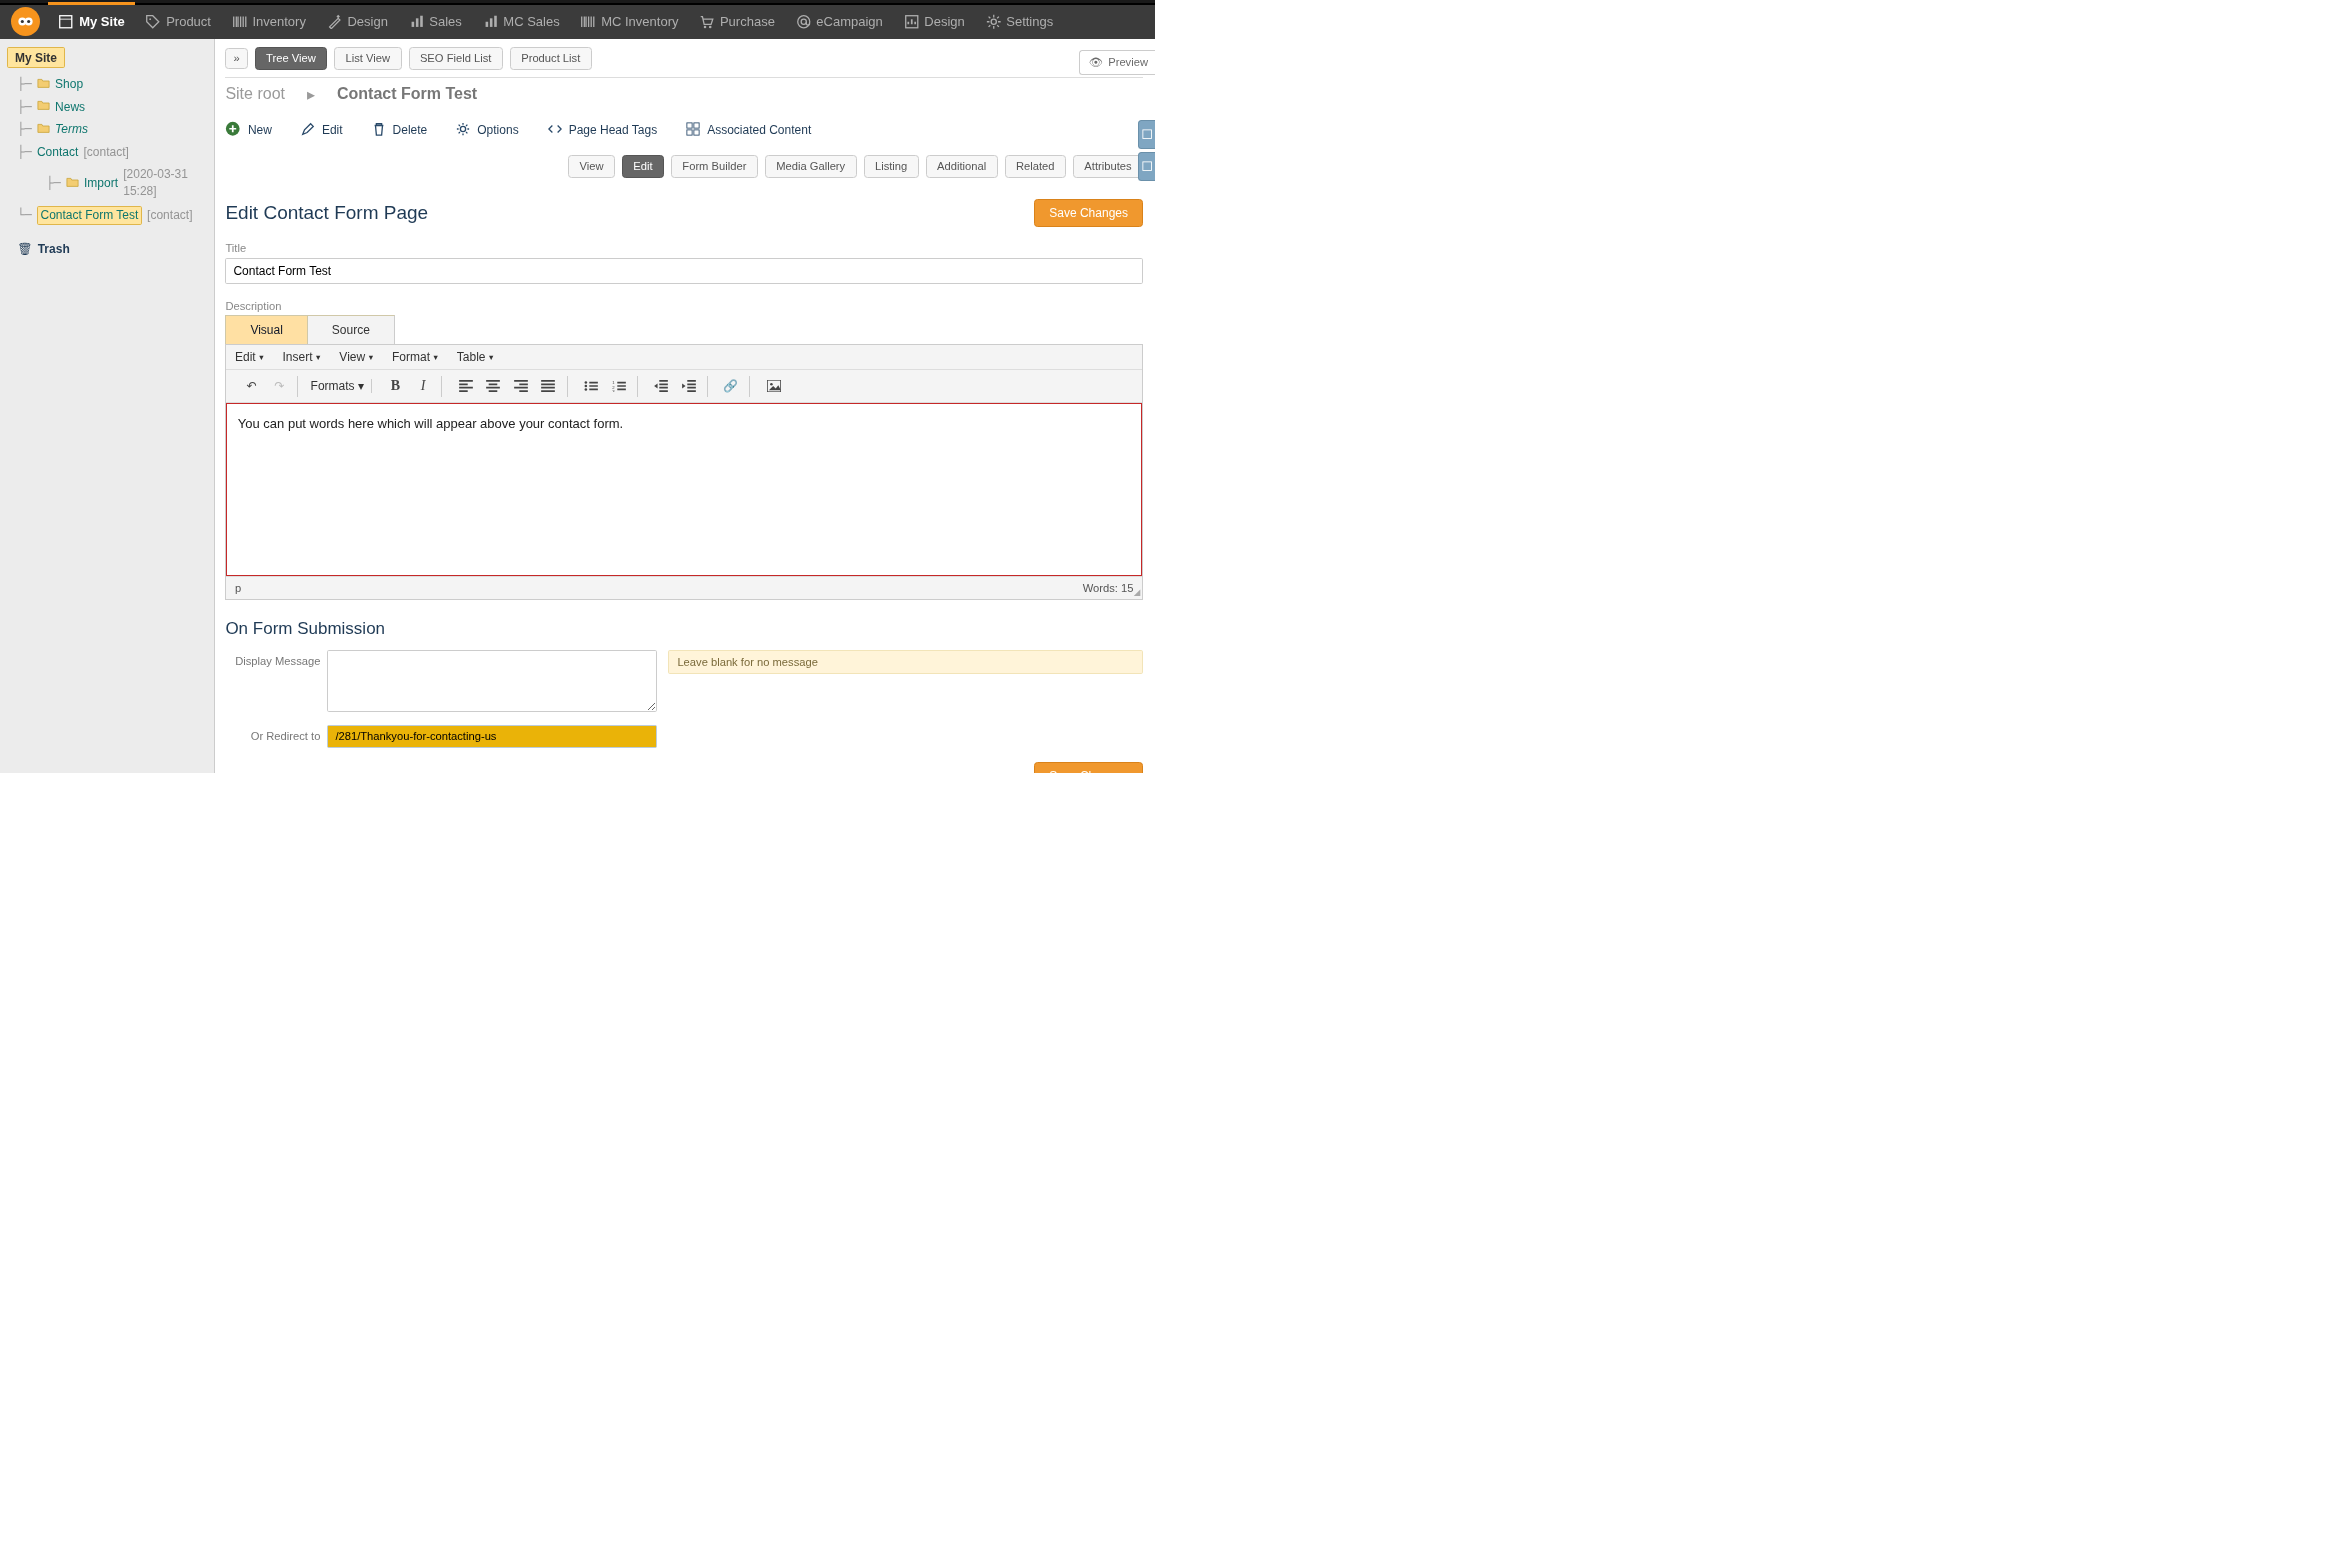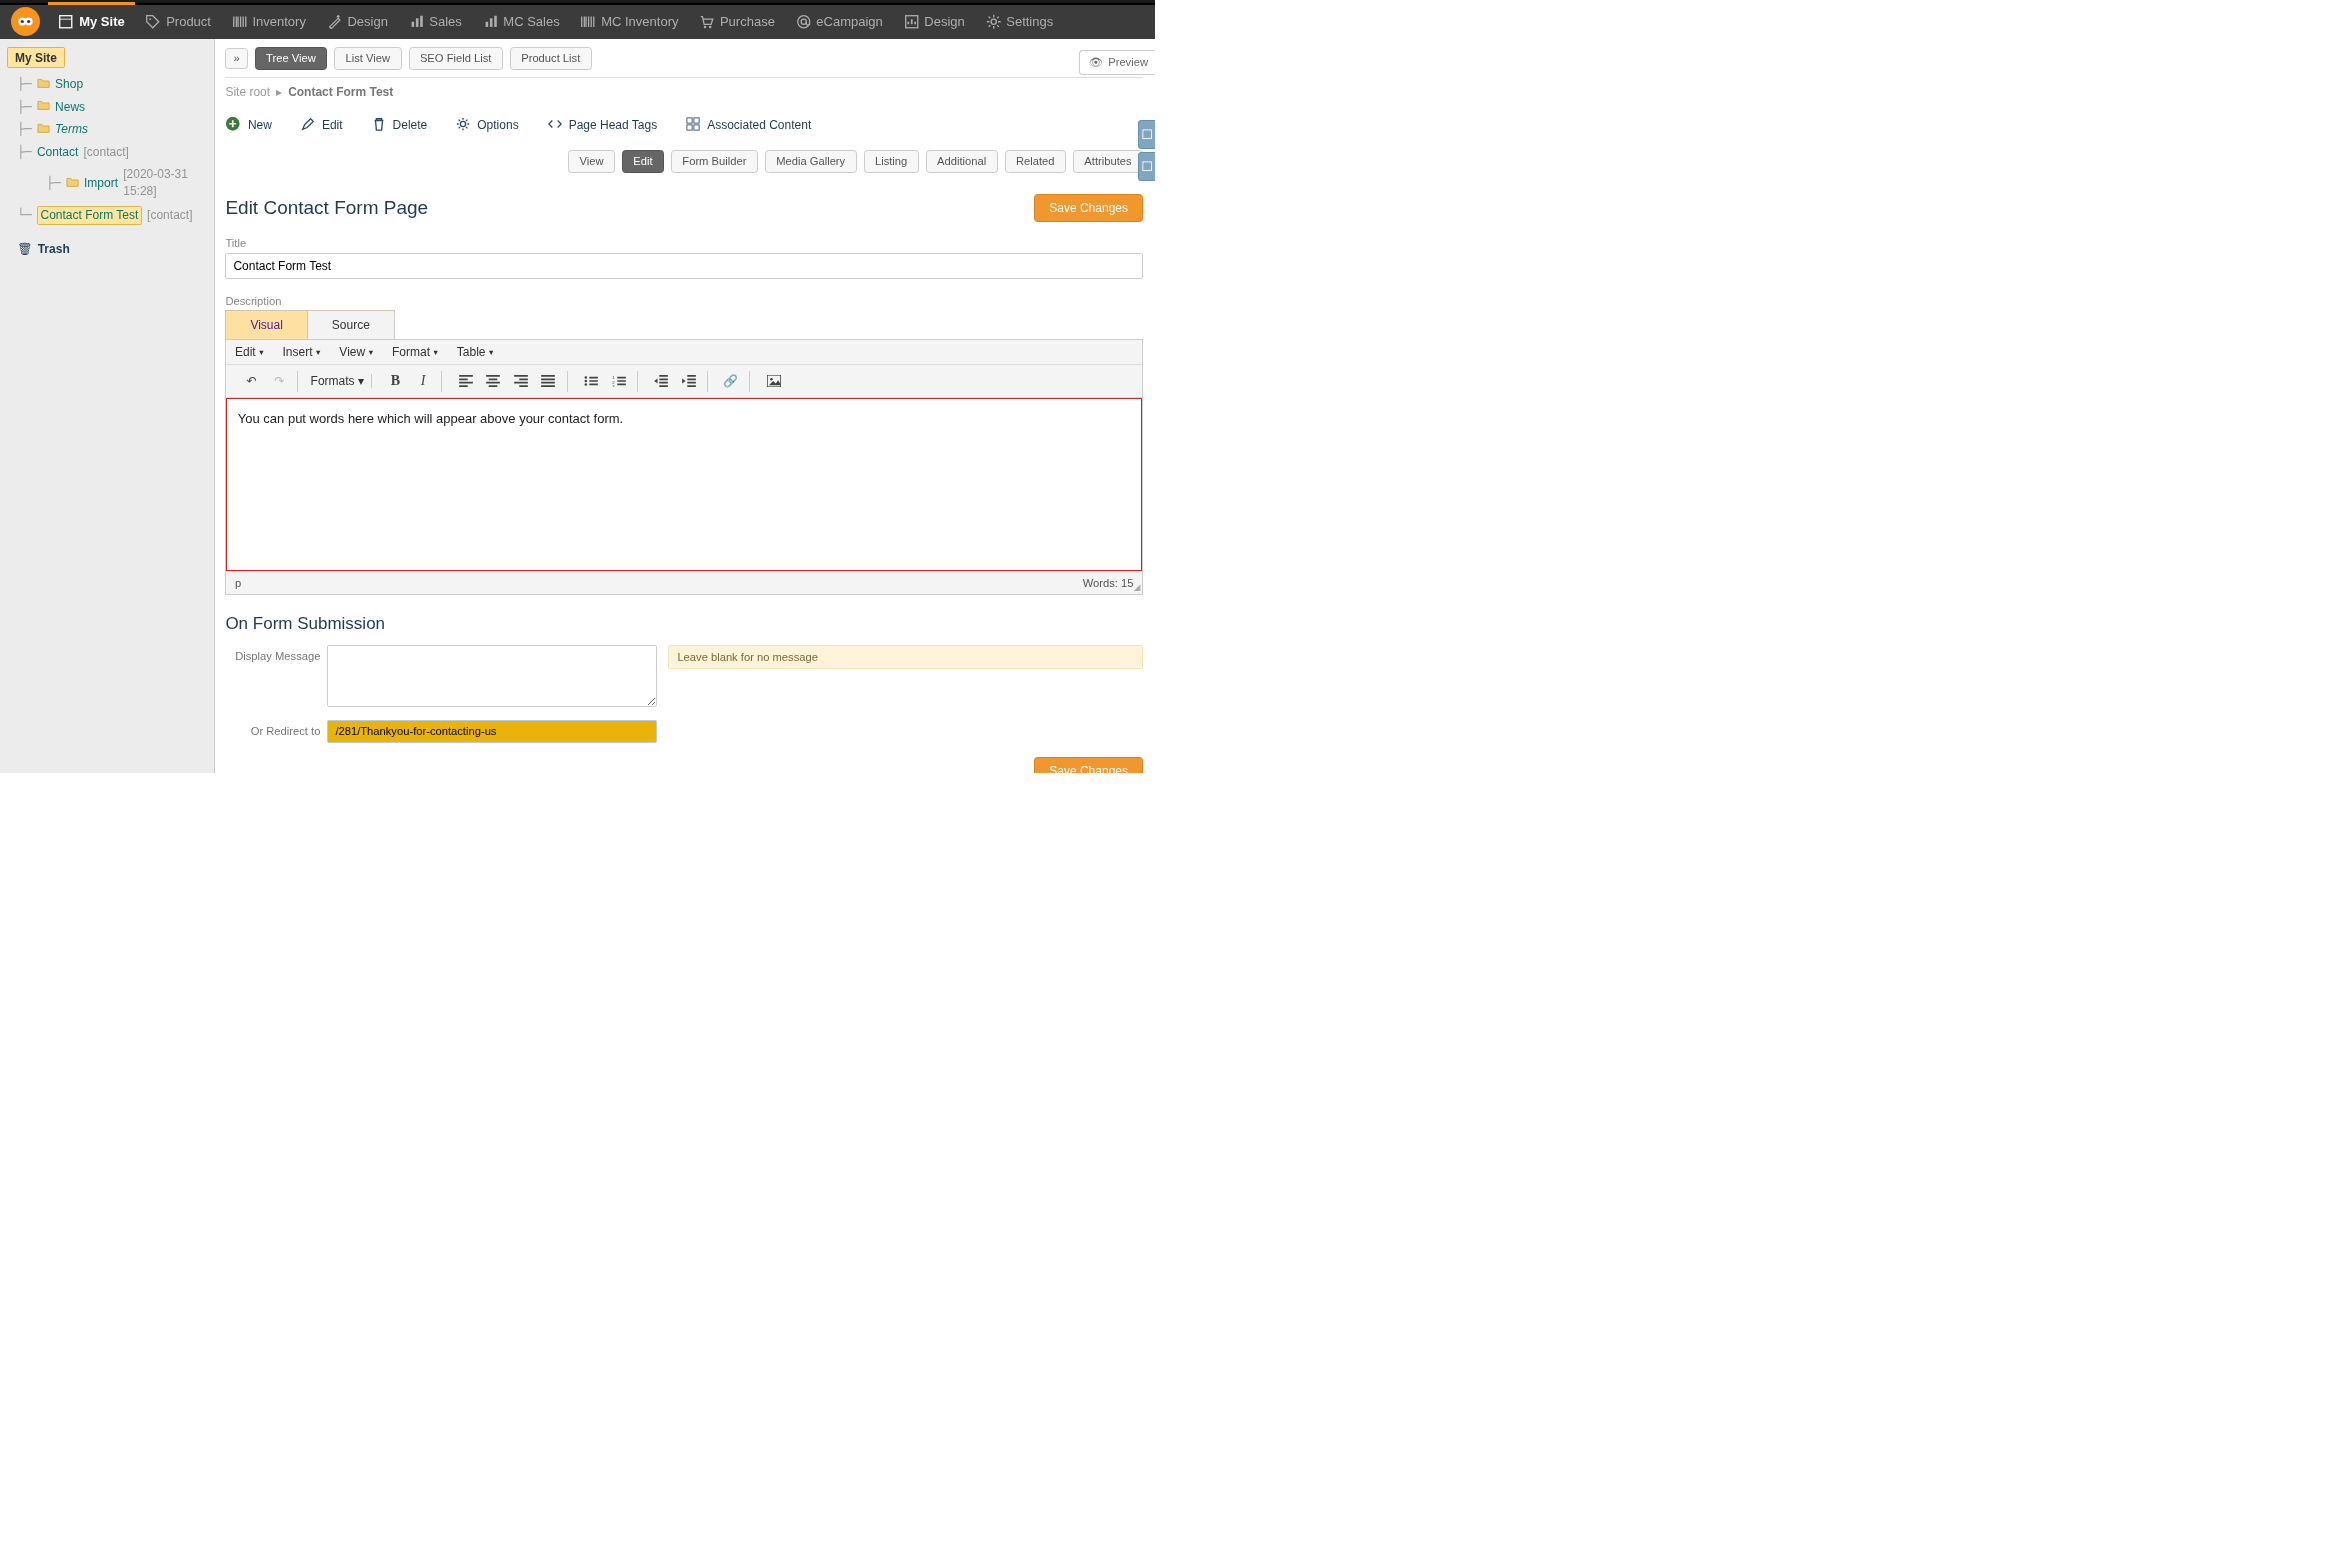--- a/index.html
+++ b/index.html
@@ -77,40 +77,40 @@
   }
   .btn.dark { background:#666; color:#fff; border-color:#555; }
   .btn.sq { padding:3.5px 7px; }
   .preview-btn {
     position:absolute; right:0; top:11.2px;
     border:0.9px solid #ccc; border-right:none; border-radius:3.5px 0 0 3.5px;
     padding:5.2px 7px 5.2px 8.6px; display:flex; align-items:center; gap:5.2px; font-size:11.2px; color:#6a6a6a; background:#fff; cursor:pointer;
   }
   hr.sep { border:none; border-top:0.9px solid #ddd; margin:7px 0; }
 
-  .breadcrumb { color:#9a9a9a; font-size:12px; display:flex; align-items:center; gap:6px; margin-top:3.5px;}
+  .breadcrumb { color:#9a9a9a; font-size:16px; display:flex; align-items:center; gap:22px; margin-top:3.5px;}
   .breadcrumb .cur { color:#777; font-weight:600; }
 
   .page-actions { display:flex; gap:29px; margin-top:17.3px; }
   .pa { display:flex; align-items:center; gap:7px; color:#1f3a55; font-size:12px; cursor:pointer; }
   .pa .picon { color:#446; }
 
   .subtabs-right { display:flex; justify-content:flex-end; gap:7px; margin-top:15.5px; }
   .editor-heading { font-size:19px; color:#1f3a55; margin-top:21px; font-weight:400; display:flex; align-items:center; justify-content:space-between; }
   .btn.orange { background:#f0982e; border-color:#d9821a; color:#fff; font-size:12px; padding:6px 14px; }
 
   .field-label { font-size:11.2px; color:#888; margin-top:15.5px; margin-bottom:3.5px; }
   .text-input {
     width:100%; border:0.9px solid #ccc; border-radius:1.7px; padding:5.2px 7px; font-size:12px;
   }
 
   .editor-tabs { display:flex; border:0.9px solid #d0c8a8; border-bottom:none; border-right:0.9px solid #ccc; width:fit-content; }
   .editor-tab { padding:7px 24px; font-size:12px; cursor:pointer; border-right:0.9px solid #d0c8a8; }
   .editor-tab:last-child{border-right:none;}
-  .editor-tab.active { background:#ffe0a3; color:#4c1d95; }
+  .editor-tab.active { background:#ffe0a3; color:#0f172a; }
   .editor-tab.inactive { background:#f3f3f3; }
 
   .editor-container { border:0.9px solid #ccc; }
   .menubar { background:#f4f4f4; border-bottom:0.9px solid #ddd; padding:5.2px 8.6px; display:flex; gap:19px; font-size:12px; color:#333; }
   .menubar .mitem { display:flex; align-items:center; gap:3.5px; cursor:pointer; }
   .iconbar { background:#f4f4f4; border-bottom:0.9px solid #ddd; padding:5.2px 7px; display:flex; align-items:center; gap:5.2px;}
   .iconbar .igroup { display:flex; align-items:center; gap:5.2px; padding:0 7px; border-right:0.9px solid #ccc;}
   .iconbar .igroup:last-child{border-right:none;}
   .iconbar .ibtn { width:22.4px; height:21px; display:flex; align-items:center; justify-content:center; color:#444; cursor:pointer; border-radius:1.7px;}
   .iconbar .formats { display:flex; align-items:center; gap:3.5px; cursor:pointer; font-size:12px;}

